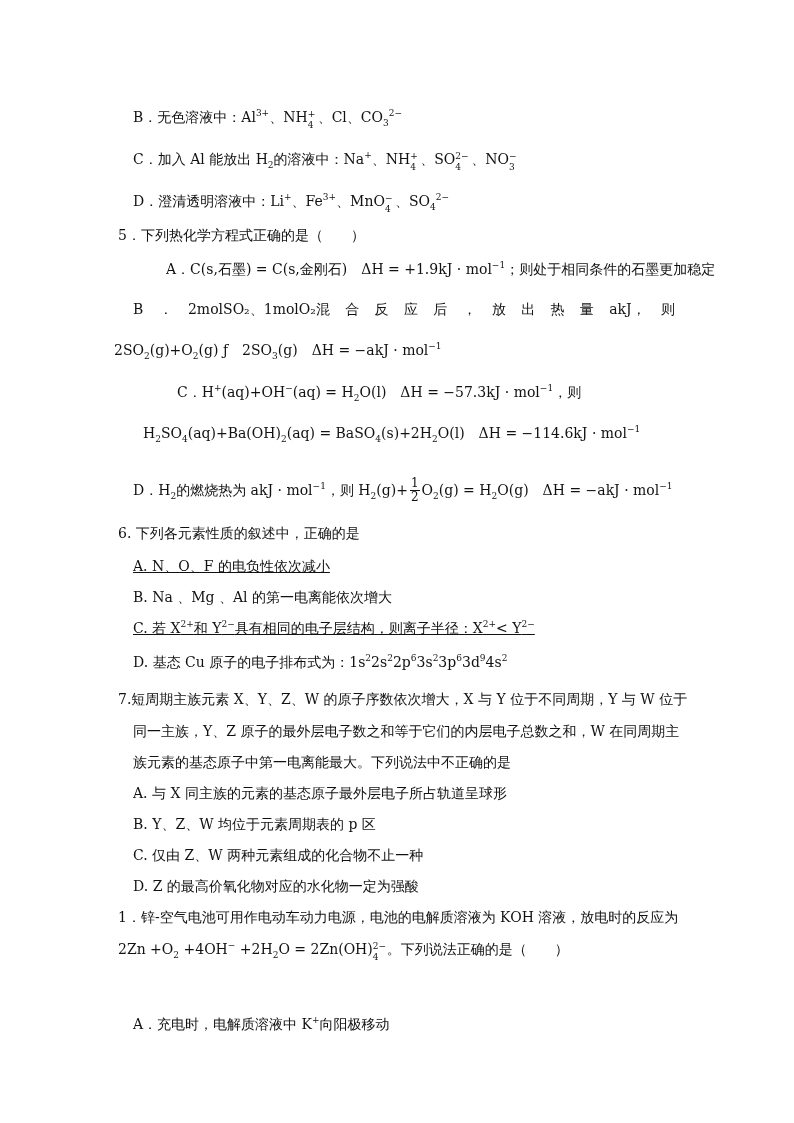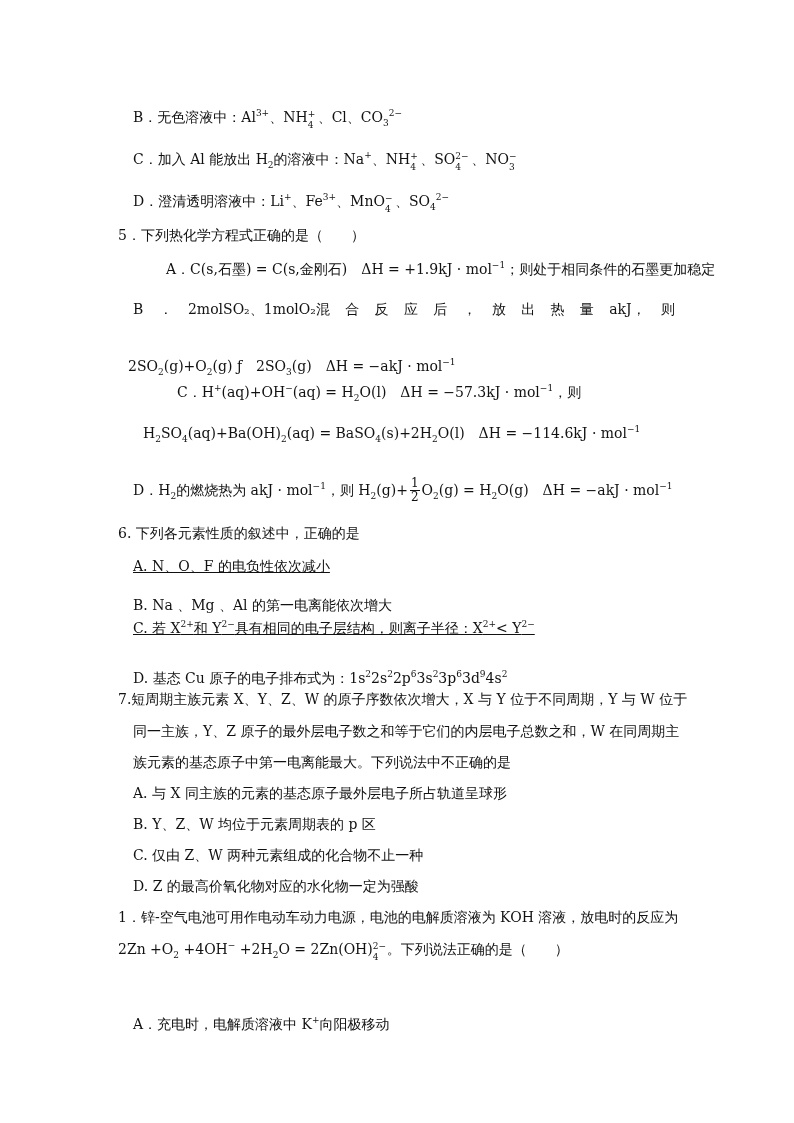--- a/index.html
+++ b/index.html
@@ -47,43 +47,43 @@
   <span>后</span>
   <span>，</span>
   <span>放</span>
   <span>出</span>
   <span>热</span>
   <span>量</span>
   <span>akJ，</span>
   <span>则</span>
 </div>
 
-<div class="line" style="left:128px;top:341px;margin-top:16px;">
+<div class="line" style="left:114px;top:341px;">
   <span>2SO</span><span class="sub">2</span><span>(g)+O</span><span class="sub">2</span><span>(g) ƒ　2SO</span><span class="sub">3</span><span>(g)　ΔH = −akJ · mol</span><span class="sup">−1</span>
 </div>
 
 <div class="line" style="left:133px;top:383px;margin-left:44px;">
   <span>C．H</span><span class="sup">+</span><span>(aq)+OH</span><span class="sup">−</span><span>(aq) = H</span><span class="sub">2</span><span>O(l)　ΔH = −57.3kJ · mol</span><span class="sup">−1</span><span>，则</span>
 </div>
 
 <div class="line" style="left:143px;top:424px;">
   <span>H</span><span class="sub">2</span><span>SO</span><span class="sub">4</span><span>(aq)+Ba(OH)</span><span class="sub">2</span><span>(aq) = BaSO</span><span class="sub">4</span><span>(s)+2H</span><span class="sub">2</span><span>O(l)　ΔH = −114.6kJ · mol</span><span class="sup">−1</span>
 </div>
 
 <div class="line" style="left:133px;top:477px;">
   <span>D．H</span><span class="sub">2</span><span>的燃烧热为 akJ · mol</span><span class="sup">−1</span><span>，则 H</span><span class="sub">2</span><span>(g)+</span><span class="frac"><span class="num">1</span><span class="den">2</span></span><span>O</span><span class="sub">2</span><span>(g) = H</span><span class="sub">2</span><span>O(g)　ΔH = −akJ · mol</span><span class="sup">−1</span>
 </div>
 
 <div class="line" style="left:118px;top:524px;">6. 下列各元素性质的叙述中，正确的是</div>
 <div class="line" style="left:133px;top:557px;text-decoration:underline;">A. N、O、F 的电负性依次减小</div>
-<div class="line" style="left:133px;top:588px;margin-top:8px;">B.  Na 、Mg 、Al 的第一电离能依次增大</div>
+<div class="line" style="left:133px;top:588px;">B.  Na 、Mg 、Al 的第一电离能依次增大</div>
 <div class="line" style="left:133px;top:619px;text-decoration:underline;">
   <span>C. 若 X</span><span class="sup">2+</span><span>和 Y</span><span class="sup">2−</span><span>具有相同的电子层结构，则离子半径：X</span><span class="sup">2+</span><span>&lt; Y</span><span class="sup">2−</span>
 </div>
-<div class="line" style="left:133px;top:669px;text-align:center;">
+<div class="line" style="left:133px;top:653px;text-align:center;">
   <span>D. 基态 Cu 原子的电子排布式为：</span><span><span>1s</span><span class="sup">2</span><span>2s</span><span class="sup">2</span><span>2p</span><span class="sup">6</span><span>3s</span><span class="sup">2</span><span>3p</span><span class="sup">6</span><span>3d</span><span class="sup">9</span><span>4s</span><span class="sup">2</span></span>
 </div>
 
 <div class="line" style="left:118px;top:690px;">7.短周期主族元素 X、Y、Z、W 的原子序数依次增大，X 与 Y 位于不同周期，Y 与 W 位于</div>
 <div class="line" style="left:133px;top:722px;">同一主族，Y、Z 原子的最外层电子数之和等于它们的内层电子总数之和，W 在同周期主</div>
 <div class="line" style="left:133px;top:753px;">族元素的基态原子中第一电离能最大。下列说法中不正确的是</div>
 <div class="line" style="left:133px;top:784px;">A. 与 X 同主族的元素的基态原子最外层电子所占轨道呈球形</div>
 <div class="line" style="left:133px;top:815px;">B. Y、Z、W 均位于元素周期表的 p 区</div>
 <div class="line" style="left:133px;top:846px;">C. 仅由 Z、W 两种元素组成的化合物不止一种</div>
 <div class="line" style="left:133px;top:877px;">D. Z 的最高价氧化物对应的水化物一定为强酸</div>

